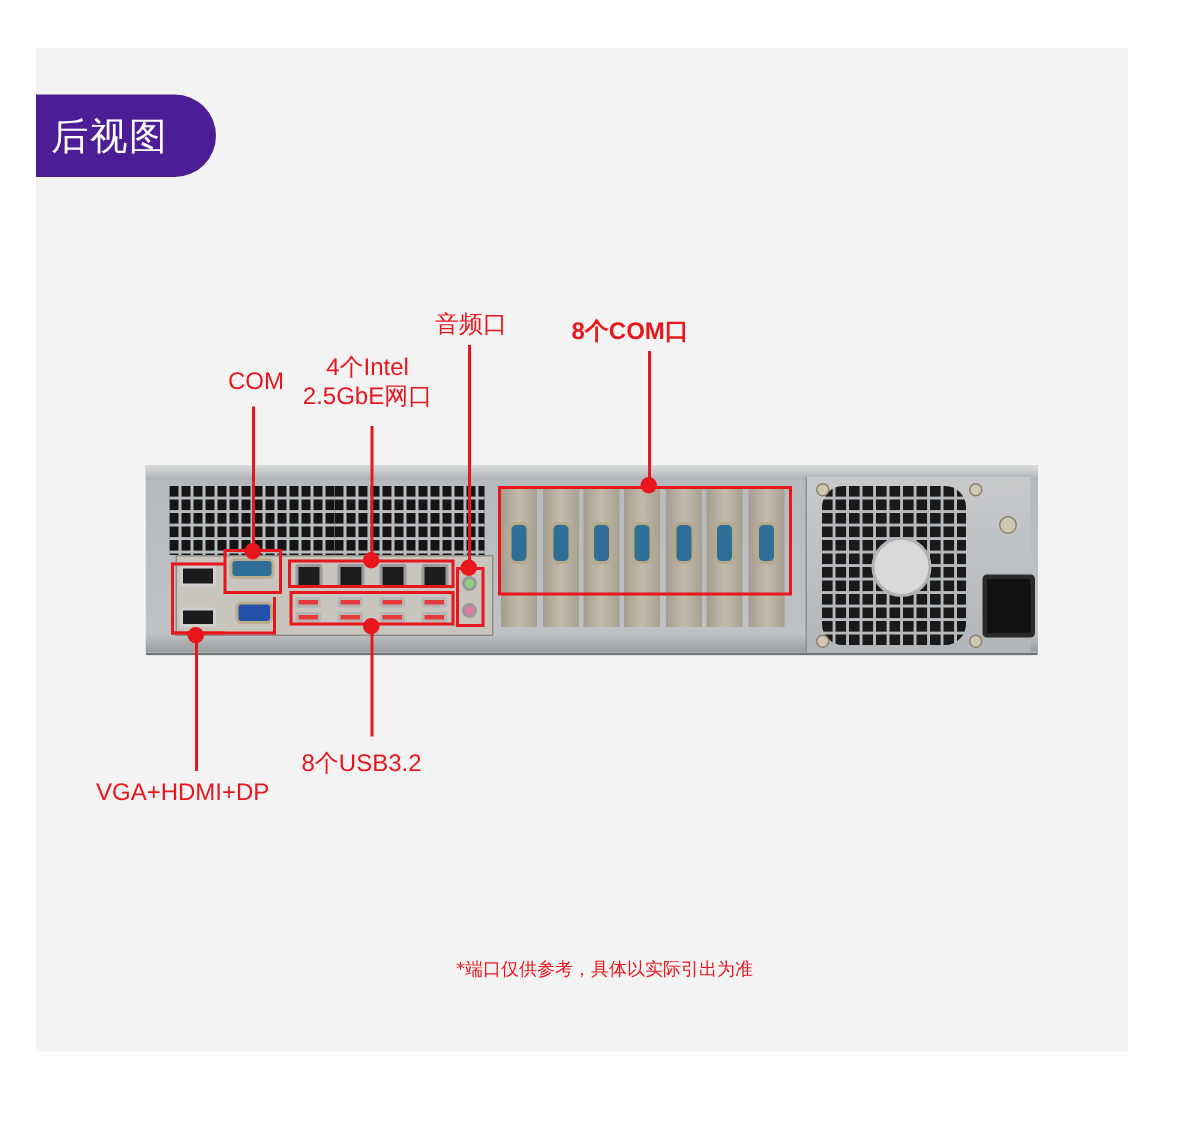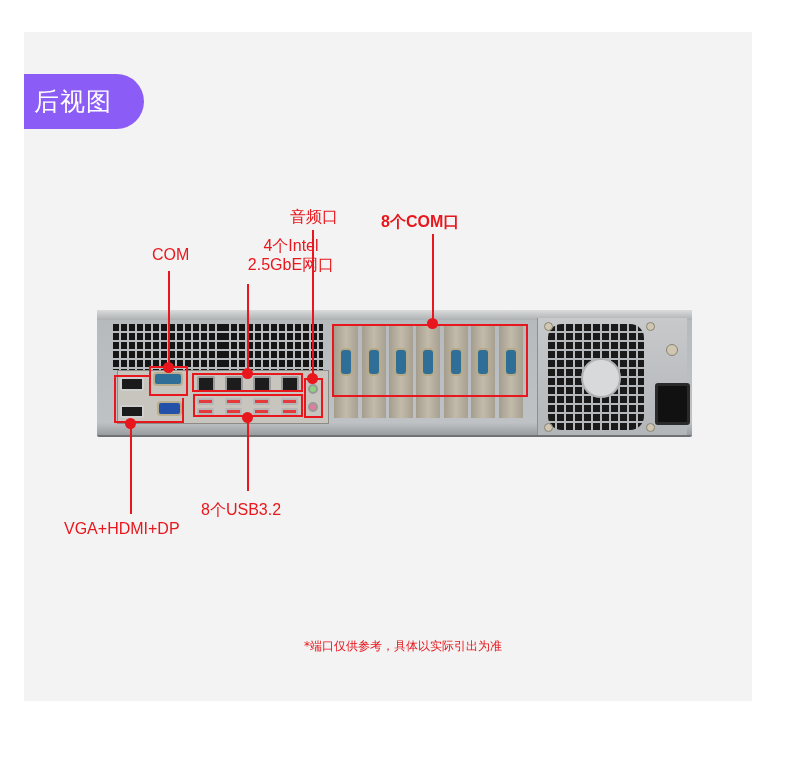--- a/index.html
+++ b/index.html
@@ -1,27 +1,27 @@
 <!DOCTYPE html>
 <html><head>
   <meta charset="utf-8">
   <style>
     * { box-sizing: border-box; margin: 0; padding: 0; }
     html, body { width: 790px; height: 762px; background: #ffffff; overflow: hidden; }
     body { position: relative; font-family: "DejaVu Sans", "Liberation Sans", sans-serif; }
 
     .panel { position: absolute; left: 24px; top: 32px; width: 728px; height: 669px; background: #f3f3f3; }
 
-    .title-pill { position: absolute; left: 24px; top: 74px; width: 120px; height: 55px;
-      background: #8b5cf6; border-radius: 0 28px 28px 0; color: #fff; font-size: 25px;
+    .title-pill { position: absolute; left: 24px; top: 63px; width: 120px; height: 55px;
+      background: #4c1d95; border-radius: 0 28px 28px 0; color: #fff; font-size: 25px;
       line-height: 55px; padding-left: 10px; letter-spacing: 1px; }
 
     .label { position: absolute; color: #e8171d; font-size: 16px; line-height: 19px; white-space: nowrap;
       font-family: "Liberation Sans", "DejaVu Sans", sans-serif; }
-    .label.center { text-align: center; margin-left: 46px; }
+    .label.center { text-align: center; }
 
     .vline { position: absolute; width: 2px; background: #e8171d; }
     .dot { position: absolute; width: 11px; height: 11px; border-radius: 50%; background: #e8171d; }
     .rbox { position: absolute; border: 2px solid #e8171d; }
 
     
     .chassis { position: absolute; left: 97px; top: 310px; width: 595px; height: 127px;
       background: linear-gradient(#c9cbcd, #b7babd 8%, #bfc2c4 90%, #9a9da0); border-radius: 2px;
       border-bottom: 2px solid #6f7275; }
     .lip { position: absolute; left: 0; top: 0; width: 100%; height: 10px; background: linear-gradient(#d9dbdc,#aeb1b3); }

